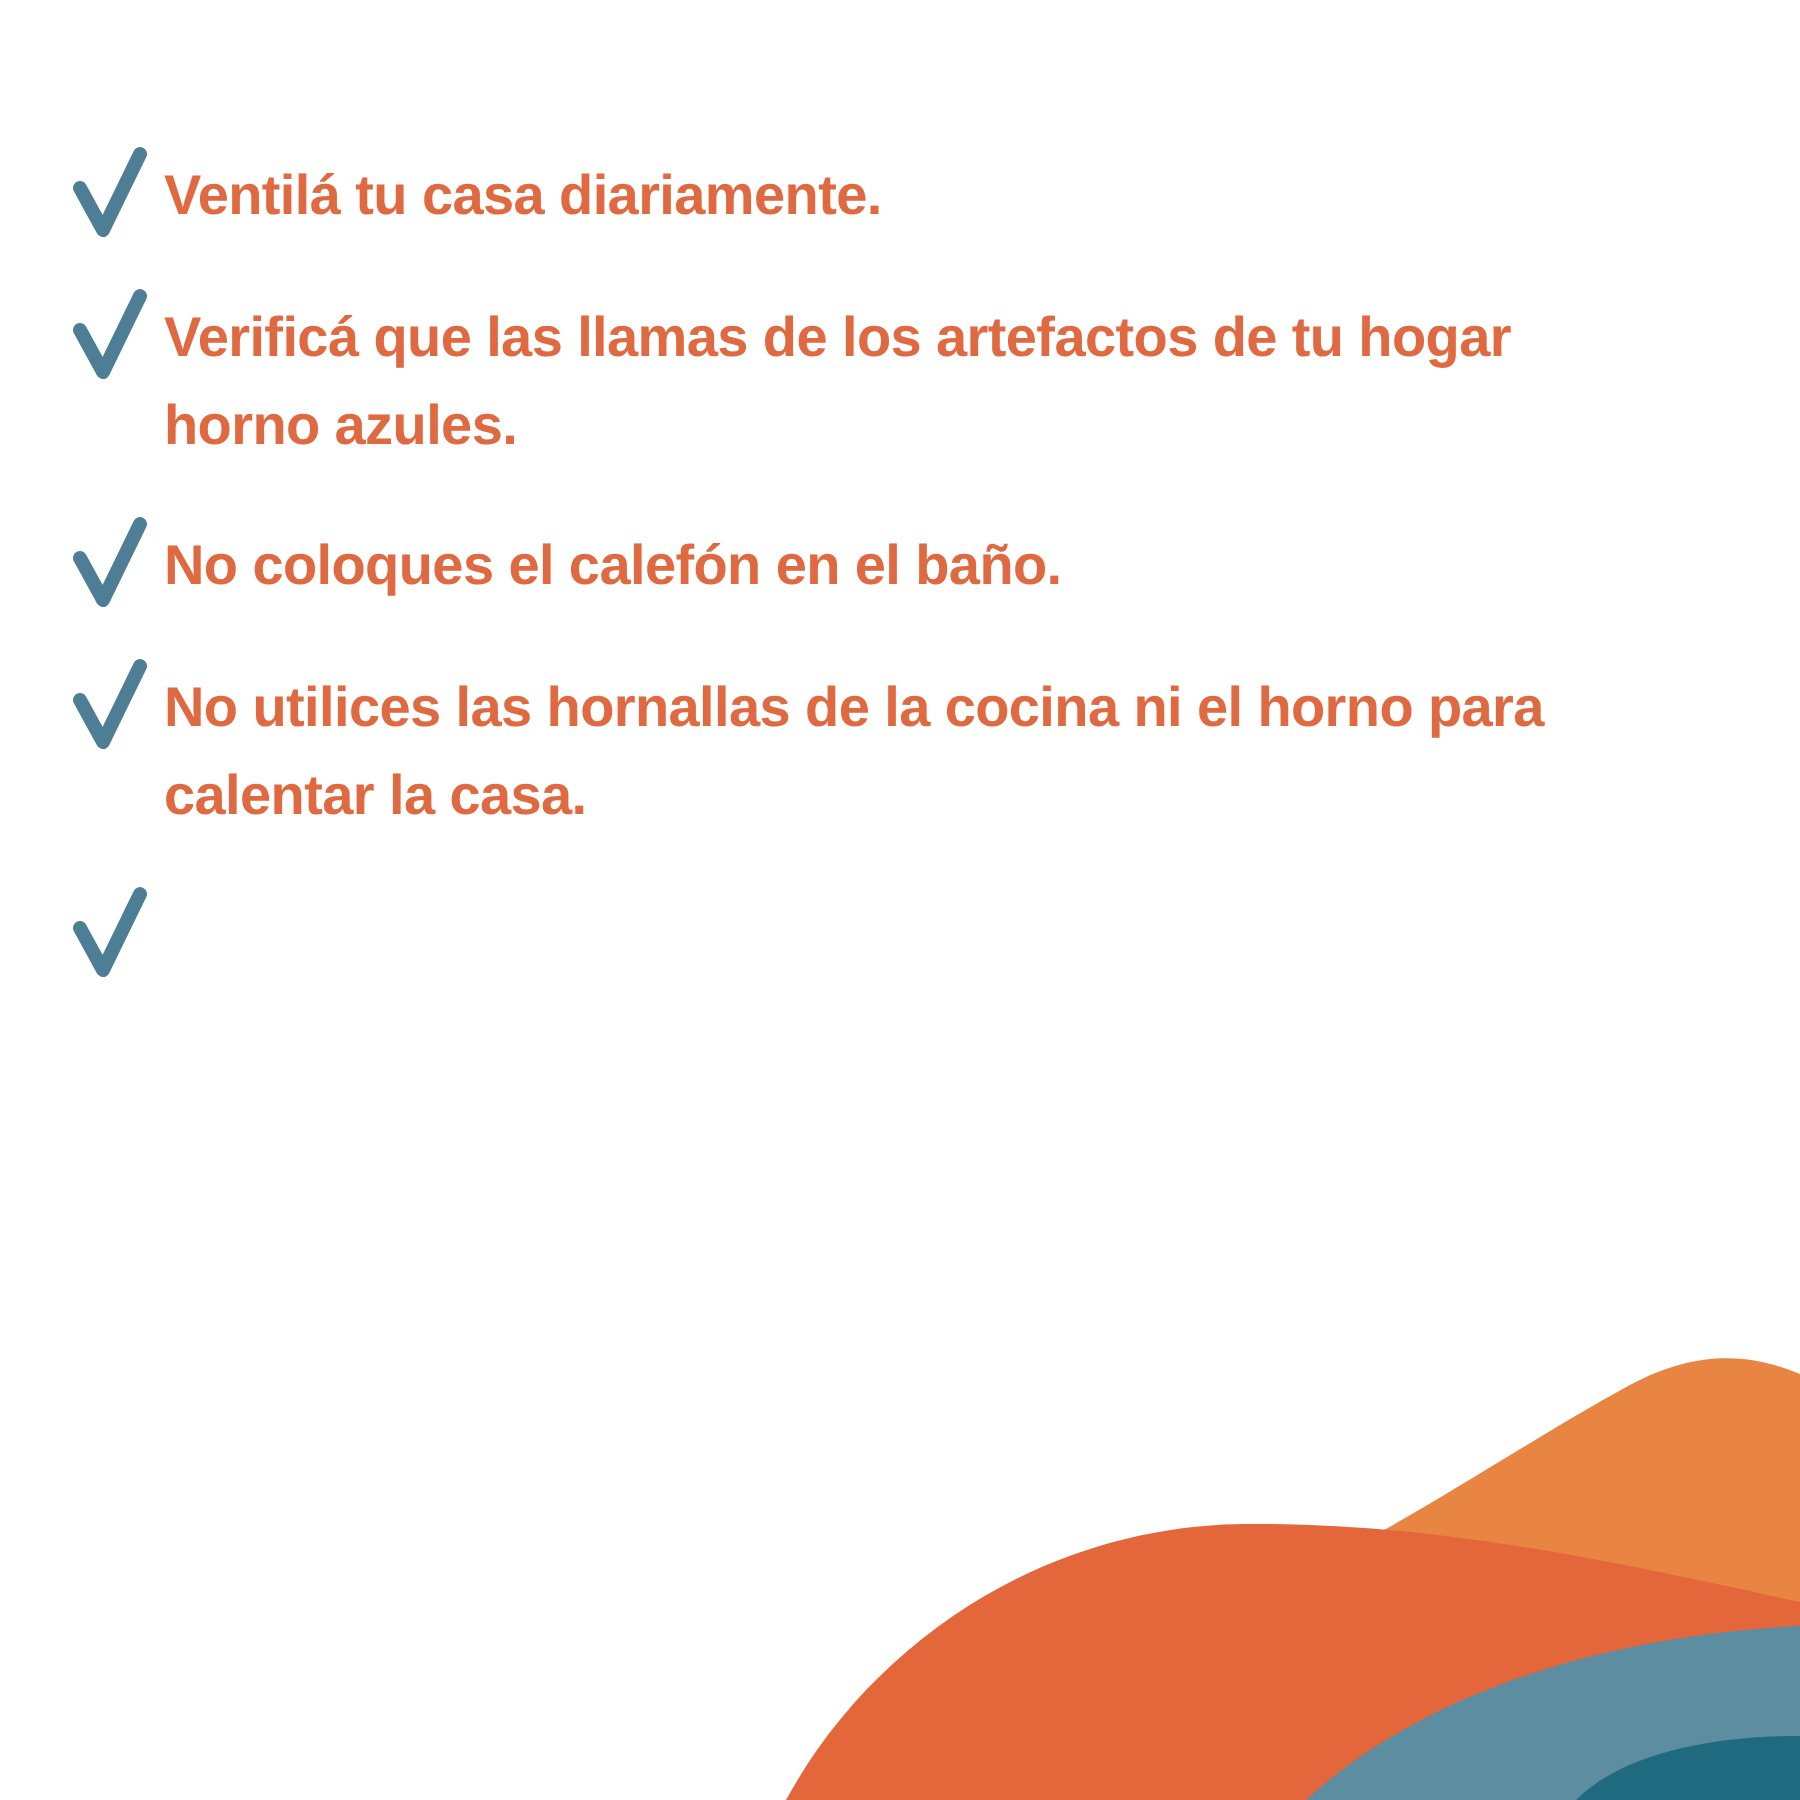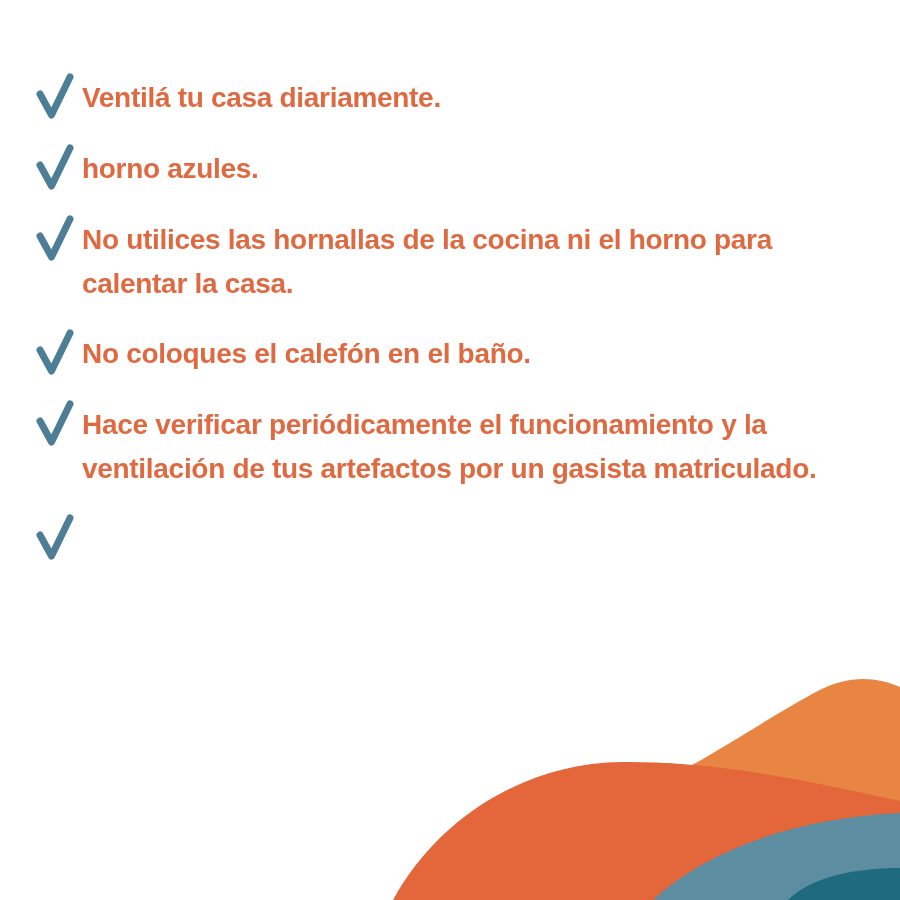--- a/index.html
+++ b/index.html
@@ -86,33 +86,22 @@
       </div>
     </li>
 
     <li class="item">
       <span class="check">
         <svg viewBox="0 0 38 48" xmlns="http://www.w3.org/2000/svg">
           <polyline points="4,21 15.5,42 34,4" fill="none" stroke-width="7" stroke-linecap="round" stroke-linejoin="round" stroke="#4D7E96"></polyline>
         </svg>
       </span>
       <div class="lines">
+        <div class="line">Verificá que las llamas de los artefactos de tu hogar</div>
         <div class="line">horno azules.</div>
-      </div>
-    </li>
-
-    <li class="item">
-      <span class="check">
-        <svg viewBox="0 0 38 48" xmlns="http://www.w3.org/2000/svg">
-          <polyline points="4,21 15.5,42 34,4" fill="none" stroke-width="7" stroke-linecap="round" stroke-linejoin="round" stroke="#4D7E96"></polyline>
-        </svg>
-      </span>
-      <div class="lines">
-        <div class="line">No utilices las hornallas de la cocina ni el horno para</div>
-        <div class="line">calentar la casa.</div>
       </div>
     </li>
 
     <li class="item">
       <span class="check">
         <svg viewBox="0 0 38 48" xmlns="http://www.w3.org/2000/svg">
           <polyline points="4,21 15.5,42 34,4" fill="none" stroke-width="7" stroke-linecap="round" stroke-linejoin="round" stroke="#4D7E96"></polyline>
         </svg>
       </span>
       <div class="lines">
@@ -120,24 +109,25 @@
       </div>
     </li>
 
     <li class="item">
       <span class="check">
         <svg viewBox="0 0 38 48" xmlns="http://www.w3.org/2000/svg">
           <polyline points="4,21 15.5,42 34,4" fill="none" stroke-width="7" stroke-linecap="round" stroke-linejoin="round" stroke="#4D7E96"></polyline>
         </svg>
       </span>
       <div class="lines">
-        <div class="line">Hace verificar periódicamente el funcionamiento y la</div>
-        <div class="line">ventilación de tus artefactos por un gasista matriculado.</div>
+        <div class="line">No utilices las hornallas de la cocina ni el horno para</div>
+        <div class="line">calentar la casa.</div>
       </div>
     </li>
+
 
     <li class="item">
       <span class="check">
         <svg viewBox="0 0 38 48" xmlns="http://www.w3.org/2000/svg">
           <polyline points="4,21 15.5,42 34,4" fill="none" stroke-width="7" stroke-linecap="round" stroke-linejoin="round" stroke="#4D7E96"></polyline>
         </svg>
       </span>
     </li>
 
   </ul>

